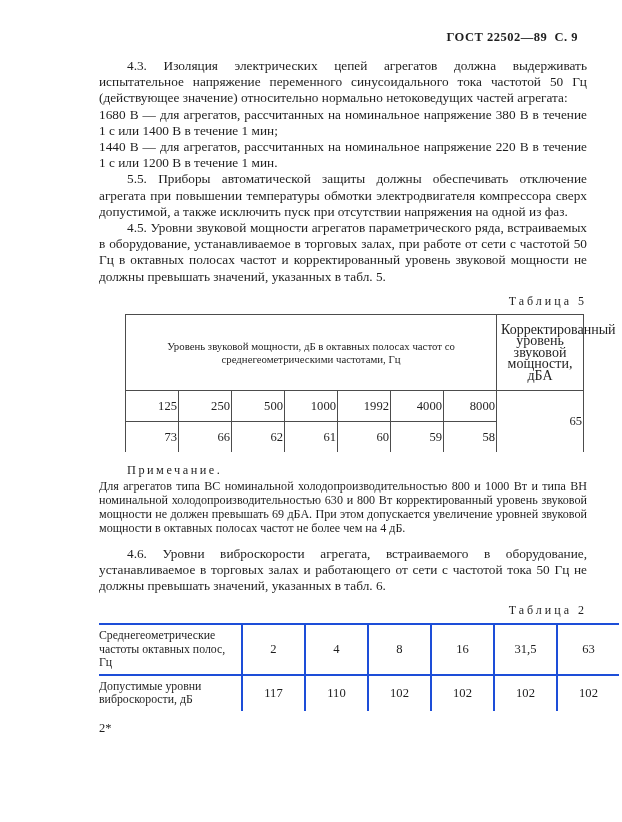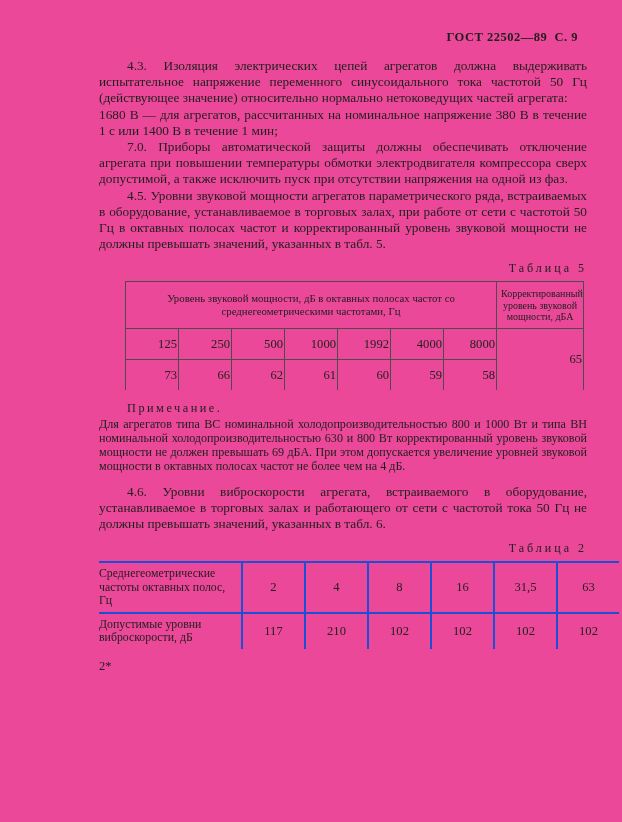--- a/index.html
+++ b/index.html
@@ -2,21 +2,21 @@
 <html><head>
 <meta charset="utf-8">
 <style>
   html, body { margin: 0; padding: 0; }
   body { background: #9a9a9a; }
   .page {
     position: relative;
     width: 622px;
     height: 822px;
     margin: 0 auto;
-    background: #ec4899;
+    background: #ffffff;
     font-family: "Liberation Serif", "DejaVu Serif", serif;
     color: #1e1e1e;
     overflow: hidden;
     box-sizing: border-box;
   }
   .doc-header {
     position: absolute;
     top: 30px;
     right: 44px;
     font-size: 12.5px;
@@ -52,24 +52,24 @@
   .t5 td { border: 1px solid #4c4c4c; }
   .t5 tr:last-child td { border-bottom: none; }
   .t5 td.corr-val { border-bottom: none; }
   .t5 .th-main {
     font-size: 10.8px;
     line-height: 13px;
     text-align: center;
     padding: 10px 40px;
   }
   .t5 .th-corr {
-    font-size: 10px;
+    font-size: 14px;
     line-height: 11.5px;
     text-align: center;
-    padding: 2px 4px;
+    padding: 9px 4px;
   }
   .t5 .freq-row td, .t5 .level-row td {
     height: 28px;
     text-align: right;
     font-size: 12.6px;
   }
   .t5 .corr-val { font-size: 12.6px; text-align: center; }
   .note { margin-top: 11px; }
   .note-label {
     font-size: 12.3px;
@@ -113,21 +113,22 @@
 <body>
 
 <div class="page">
 
   <div class="doc-header">ГОСТ 22502—89  С. 9</div>
 
   <div class="content">
 
     <p class="para indent">4.3. Изоляция электрических цепей агрегатов должна выдерживать испытательное напряжение переменного синусоидального тока частотой 50 Гц (действующее значение) относительно нормально нетоковедущих частей агрегата:</p>
     <p class="para">1680 В — для агрегатов, рассчитанных на номинальное напряжение 380 В в течение 1 с или 1400 В в течение 1 мин;</p>
-    <p class="para indent">7.0. Приборы автоматической защиты должны обеспечивать отключение агрегата при повышении температуры обмотки электродвигателя компрессора сверх допустимой, а также исключить пуск при отсутствии напряжения на одной из фаз.</p>
+    <p class="para">1440 В — для агрегатов, рассчитанных на номинальное напряжение 220 В в течение 1 с или 1200 В в течение 1 мин.</p>
+    <p class="para indent">5.5. Приборы автоматической защиты должны обеспечивать отключение агрегата при повышении температуры обмотки электродвигателя компрессора сверх допустимой, а также исключить пуск при отсутствии напряжения на одной из фаз.</p>
     <p class="para indent">4.5. Уровни звуковой мощности агрегатов параметрического ряда, встраиваемых в оборудование, устанавливаемое в торговых залах, при работе от сети с частотой 50 Гц в октавных полосах частот и корректированный уровень звуковой мощности не должны превышать значений, указанных в табл. 5.</p>
 
     <div class="table-caption">Таблица 5</div>
 
     <table class="t5">
       <colgroup>
         <col style="width:53px">
           <col style="width:53px">
           <col style="width:53px">
           <col style="width:53px">
@@ -181,21 +182,21 @@
         <td class="t6-val">2</td>
         <td class="t6-val">4</td>
         <td class="t6-val">8</td>
         <td class="t6-val">16</td>
         <td class="t6-val">31,5</td>
         <td class="t6-val">63</td>
       </tr>
       <tr>
         <td class="t6-label">Допустимые уровни виброскорости, дБ</td>
         <td class="t6-val">117</td>
-        <td class="t6-val">210</td>
+        <td class="t6-val">110</td>
         <td class="t6-val">102</td>
         <td class="t6-val">102</td>
         <td class="t6-val">102</td>
         <td class="t6-val">102</td>
       </tr>
     </tbody>
       </table>
 
     <div class="footer-mark">2*</div>
 

